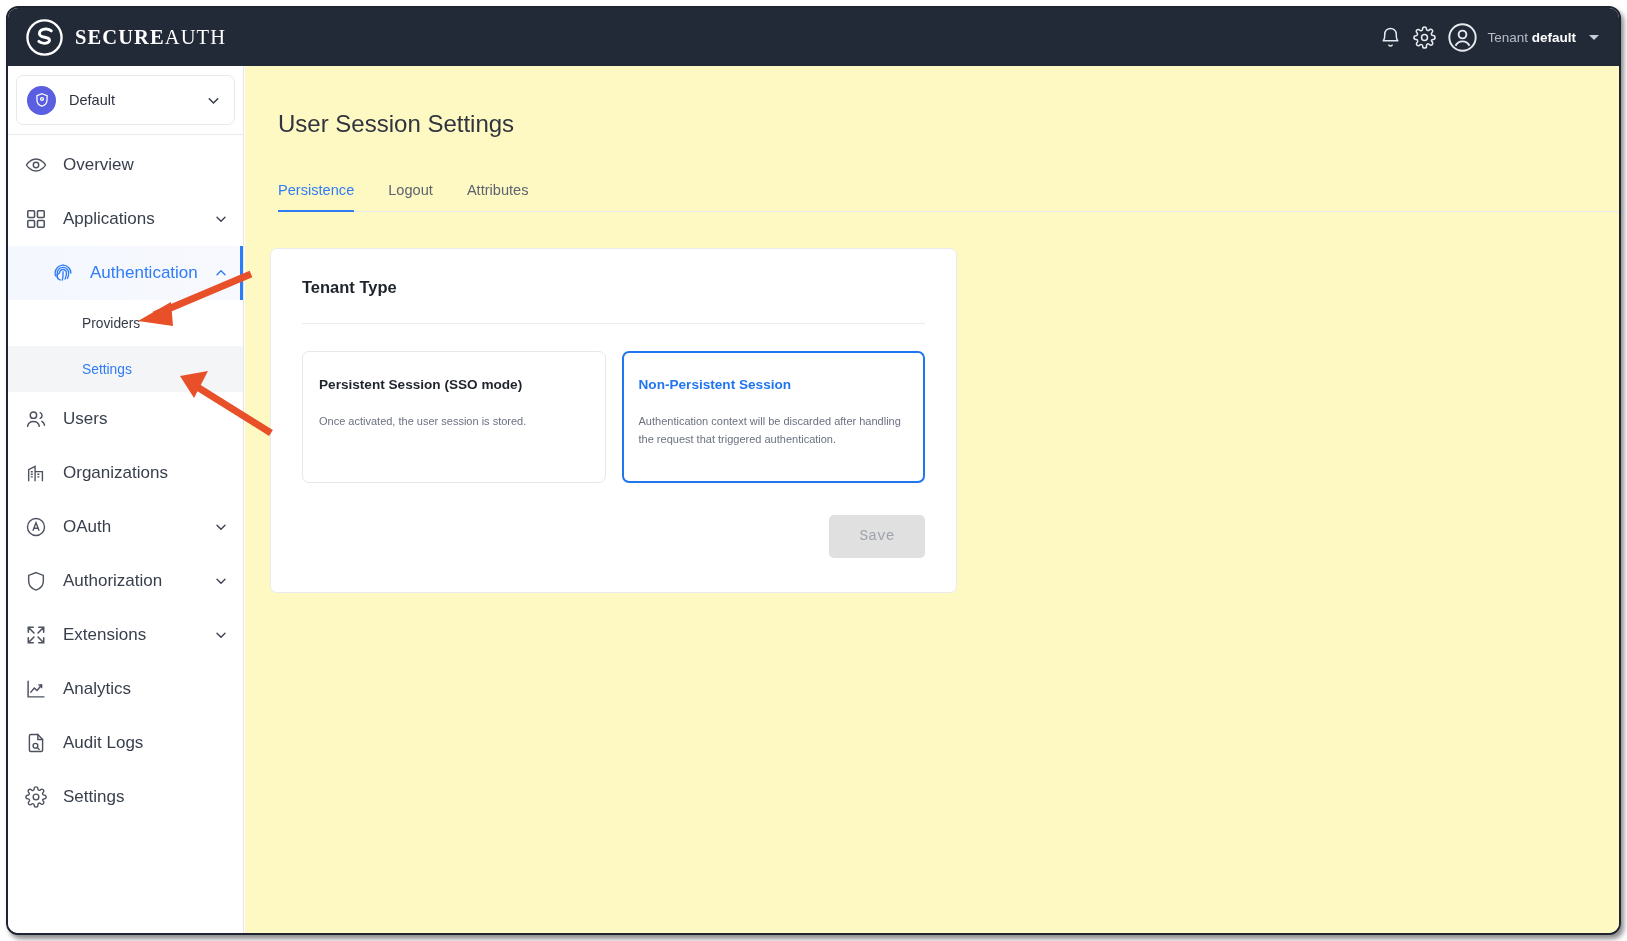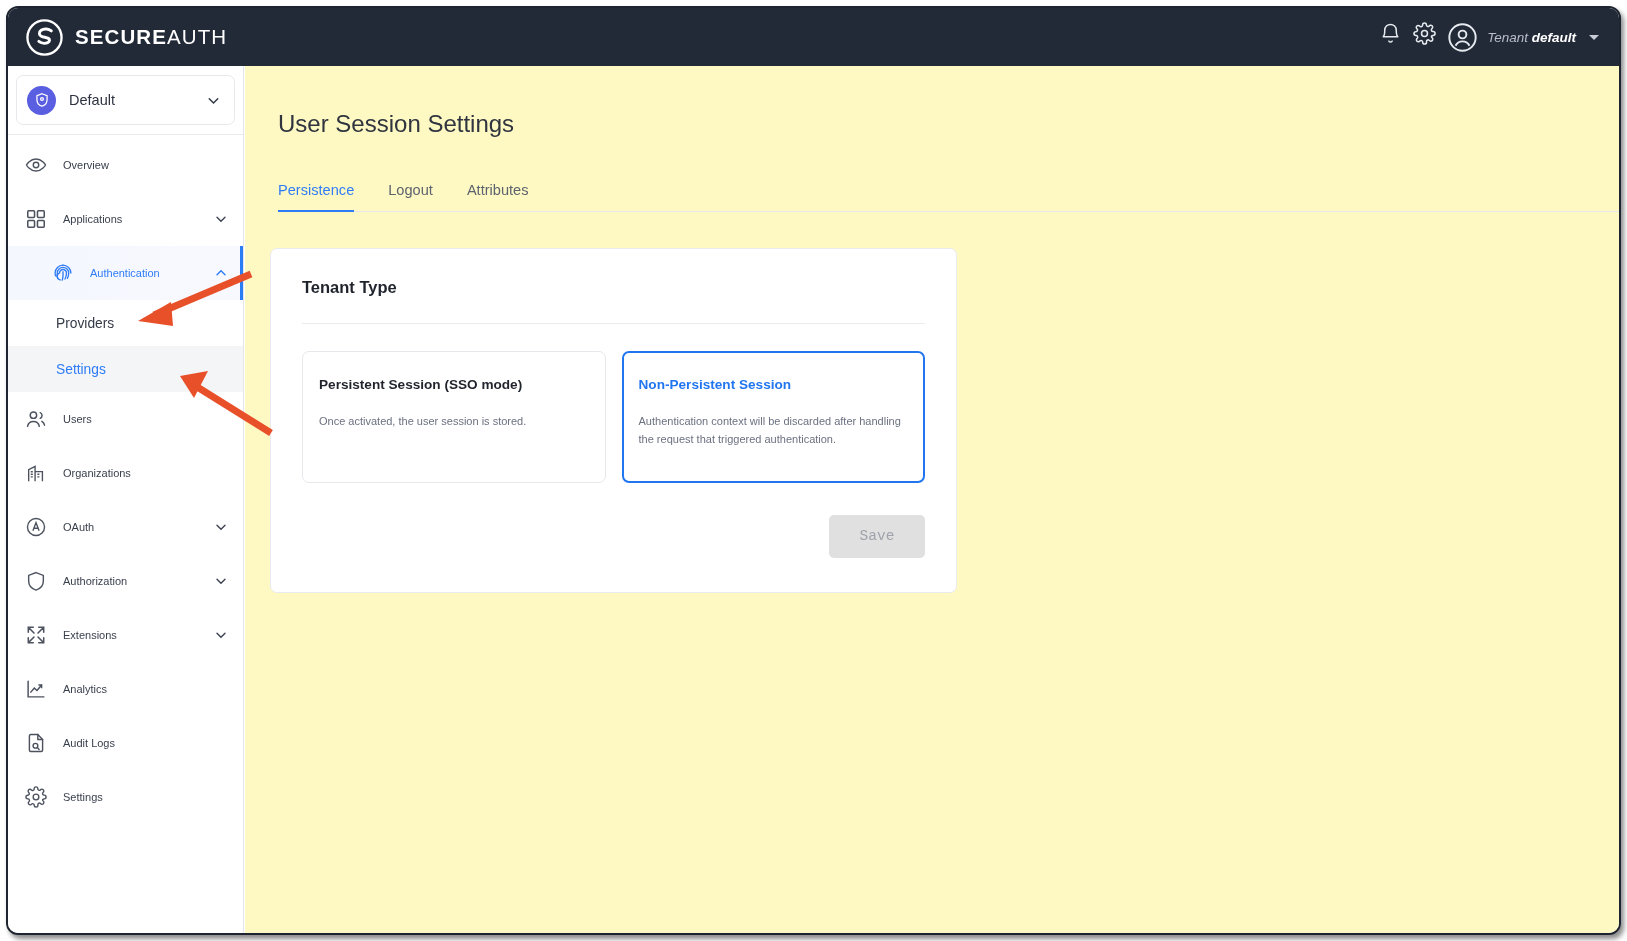--- a/index.html
+++ b/index.html
@@ -22,26 +22,26 @@
 
   
   .topbar {
     position: absolute; left: 0; top: 0;
     width: 100%; height: 58px;
     background: #222a38;
     display: flex; align-items: center;
   }
   .logo-wrap { display: flex; align-items: center; margin-left: 17px; gap: 11px; }
   .logo-mark { width: 39px; height: 39px; display: block; }
-  .logo-text { font-size: 20.5px; letter-spacing: 1.1px; color: #ffffff; }
+  .logo-text { font-size: 20.5px; letter-spacing: 1.1px; color: #ffffff; font-family: Liberation Serif, serif; }
   .logo-text b { font-weight: bold; }
   .logo-text span { font-weight: normal; }
   .topbar-right {
     margin-left: auto; margin-right: 20px;
-    display: flex; gap: 11px; font-style: italic;
+    display: flex; align-items: center; gap: 11px;
   }
   .tb-icon { width: 23px; height: 23px; display: block; cursor: pointer; }
   .avatar-group { display: flex; align-items: center; gap: 9px; cursor: pointer; }
   .tenant-label { font-size: 13.5px; color: #b8bdc7; white-space: nowrap; }
   .tenant-label b { color: #ffffff; font-weight: bold; }
   .caret-down {
     width: 0; height: 0;
     border-left: 5px solid transparent;
     border-right: 5px solid transparent;
     border-top: 5px solid #c7ccd6;
@@ -75,38 +75,38 @@
   .ws-name { margin-left: 13px; font-size: 14.5px; color: #2d3340; }
   .ws-caret { margin-left: auto; }
   .sidebar-divider { height: 1px; background: #e8eaee; margin-top: 9px; }
 
   .nav { padding-top: 3px; }
   .nav-item {
     height: 54px;
     display: flex; align-items: center;
     padding-left: 17px; padding-right: 14px;
     cursor: pointer; position: relative;
-    font-size: 11px; color: #383f4c;
+    font-size: 17px; color: #383f4c;
   }
   .nav-item .ni-icon { width: 22px; height: 22px; flex: 0 0 auto; display: block; }
   .nav-item .ni-label { margin-left: 16px; white-space: nowrap; }
   .nav-item .ni-caret { margin-left: auto; }
   .nav-item.active {
     background: linear-gradient(90deg,#f4f7fe 0%, #f7f9fe 100%);
     color: #2f7cf6;
     padding-left: 44px;
   }
   .nav-item.active::after {
     content: ""; position: absolute; right: 0; top: 0;
     width: 3.5px; height: 100%; background: #2b7df5;
   }
   .sub-item {
     height: 46px;
     display: flex; align-items: center;
-    padding-left: 48px;
+    padding-left: 74px;
     font-size: 13.8px; color: #353b47;
     cursor: pointer;
   }
   .sub-item.active { background: #f4f5f6; color: #2f7cf6; }
 
   
   .main {
     position: absolute; left: 237px; top: 58px;
     right: 0; bottom: 0;
     background: #fef9c3;

